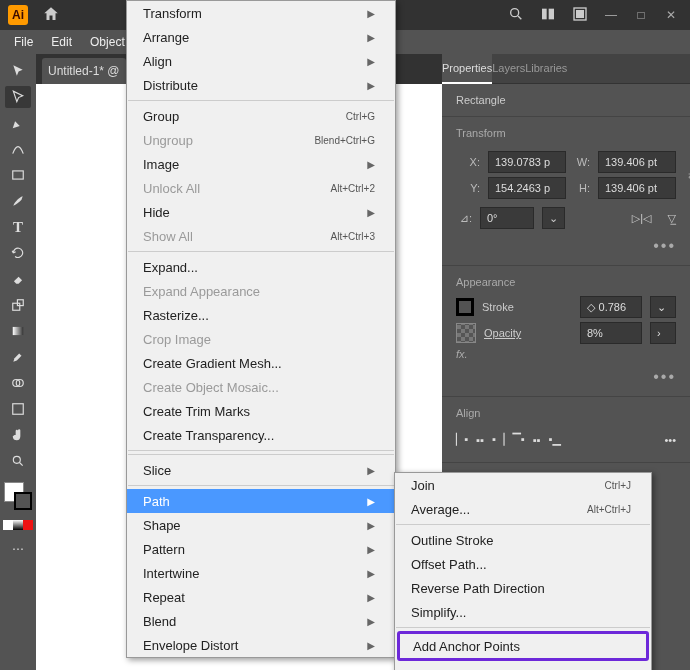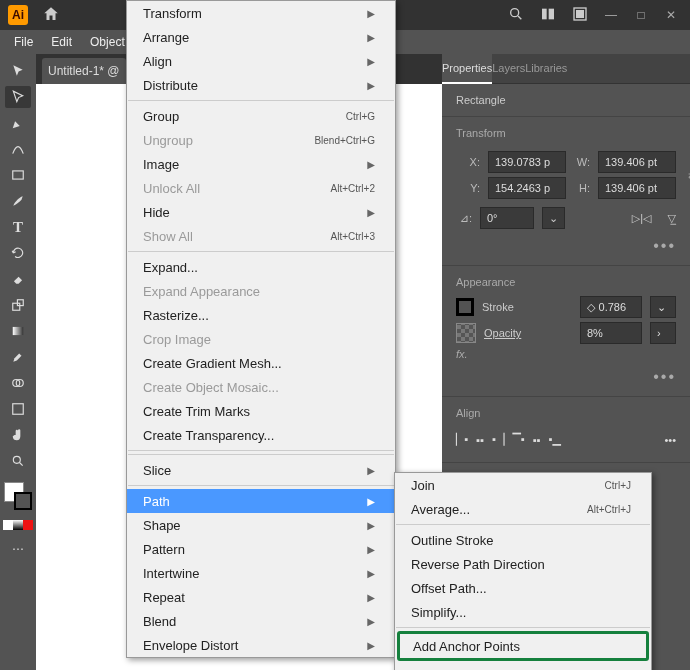--- a/index.html
+++ b/index.html
@@ -42,21 +42,21 @@
   
   .menu{position:absolute;background:#f0f0f0;color:#222;border:1px solid #999;box-shadow:2px 2px 6px rgba(0,0,0,.4);font-size:13px}
   .menu .mi{display:flex;align-items:center;height:24px;padding:0 20px 0 16px;white-space:nowrap}
   .menu .mi .lab{flex:1}
   .menu .mi .sc{color:#555;margin-left:40px;font-size:10px}
   .menu .mi .arr{margin-left:40px;color:#666;font-size:10px}
   .menu .mi.dis{color:#9a9a9a}
   .menu .sep{height:1px;background:#ccc;margin:3px 1px}
   .menu .mi.hl{background:#4a98ff;color:#fff}
   .menu .mi.hl .sc,.menu .mi.hl .arr{color:#fff}
-  .menu .mi.boxed{border:3px solid #15803d;border-radius:3px;margin:1px 2px;padding-left:13px}
+  .menu .mi.boxed{border:3px solid #6d28d9;border-radius:3px;margin:1px 2px;padding-left:13px}
   #main-menu{left:126px;top:0;width:268px}
   #sub-menu{left:394px;top:472px;width:256px}
 </style>
 </head>
 <body>
 
 <div class="app">
   <div class="titlebar">
     <div class="ai-logo">Ai</div>
     <span class="home-ico">
@@ -386,24 +386,24 @@
       </div>
       <div class="mi">
         <span class="lab">Average...</span>
         <span class="sc">Alt+Ctrl+J</span>
       </div>
       <div class="sep"></div>
       <div class="mi">
         <span class="lab">Outline Stroke</span>
       </div>
       <div class="mi">
+        <span class="lab">Offset Path...</span>
+      </div>
+      <div class="mi">
         <span class="lab">Reverse Path Direction</span>
-      </div>
-      <div class="mi">
-        <span class="lab">Offset Path...</span>
       </div>
       <div class="mi">
         <span class="lab">Simplify...</span>
       </div>
       <div class="sep"></div>
       <div class="mi boxed">
         <span class="lab">Add Anchor Points</span>
       </div>
       <div class="mi">
         <span class="lab">Remove Anchor Points</span>

